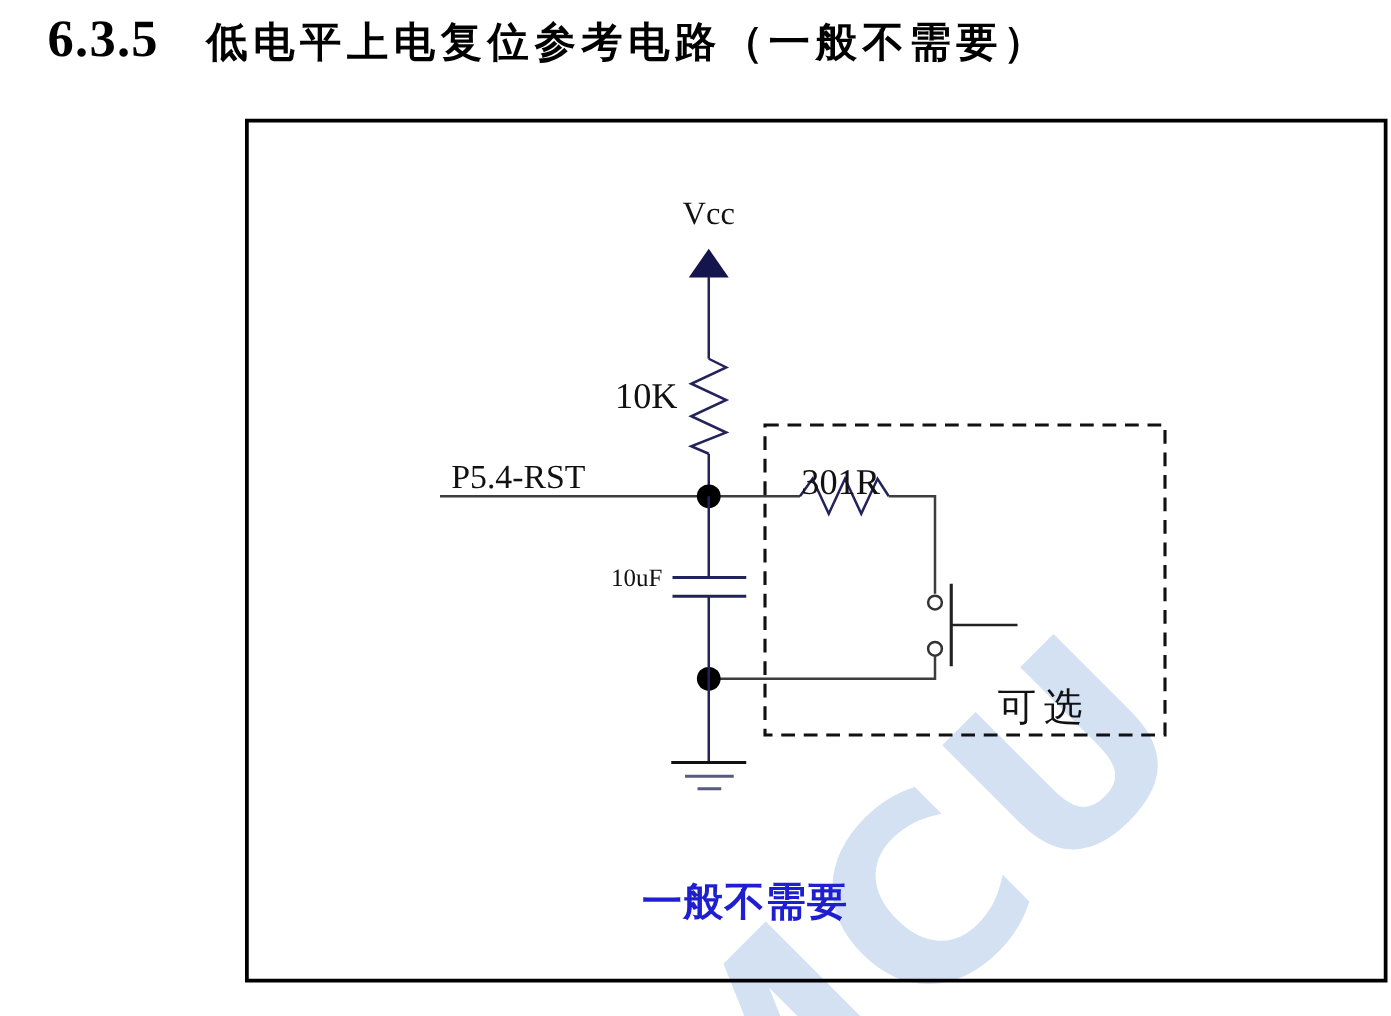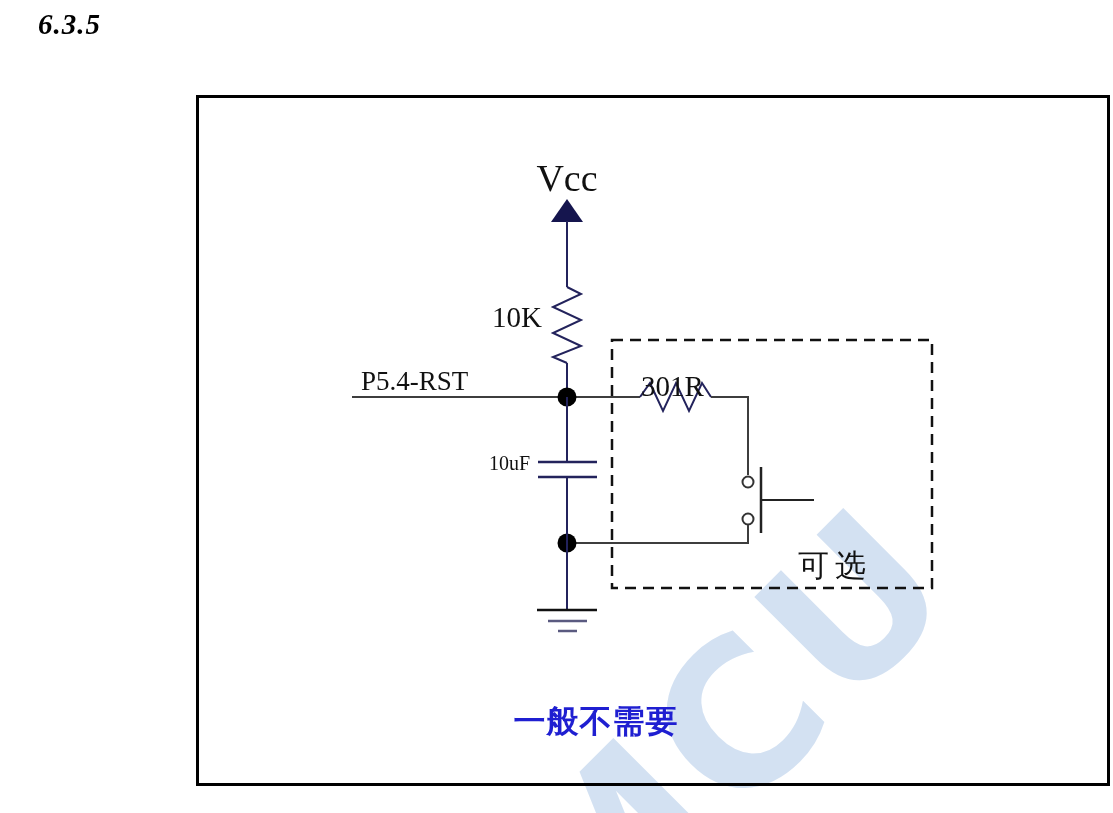--- a/index.html
+++ b/index.html
@@ -10,50 +10,51 @@
     overflow:hidden;
     font-family:"Liberation Serif", serif;
   }
   
   .heading{
     position:absolute;left:38px;top:8px;
     display:flex;align-items:baseline;
     font-weight:700;color:#000;
     z-index:3;
   }
-  .heading .num{font-size:29px;letter-spacing:1px;font-style:italic;}
+  .heading .num{font-size:42px;letter-spacing:1px;}
   .heading .ttl{font-size:33px;margin-left:38px;letter-spacing:4.5px;}
   
   .watermark{
     position:absolute;left:540px;top:820px;height:200px;line-height:200px;
     transform:rotate(-45deg);transform-origin:0 50%;
     font-family:"DejaVu Sans", sans-serif;font-weight:700;font-size:200px;
     letter-spacing:8px;color:#d3e1f2;white-space:nowrap;
     z-index:1;user-select:none;
   }
   
   .circuit-svg{position:absolute;left:0;top:0;z-index:2;}
   
   .lbl{position:absolute;color:#111;z-index:3;white-space:nowrap;}
-  .lbl-vcc{left:534px;top:156px;width:66px;text-align:center;font-size:38px;}
+  .lbl-vcc{left:534px;top:156px;width:66px;text-align:center;font-size:26px;}
   .lbl-10k{left:476px;top:301px;width:66px;text-align:right;font-size:29px;}
   .lbl-rst{left:361px;top:366px;font-size:27px;}
   .lbl-301r{left:641px;top:342px;font-size:29px;margin-top:28px;}
   .lbl-10uf{left:450px;top:452px;width:80px;text-align:right;font-size:20px;}
   .lbl-opt{left:798px;top:545px;font-size:31px;letter-spacing:6px;}
   .lbl-caption{
     left:478px;top:700px;width:236px;text-align:center;
     font-size:32px;font-weight:700;letter-spacing:1px;color:#1f1fd1;
   }
 </style>
 </head>
 <body>
 
 <div class="heading">
   <span class="num">6.3.5</span>
+  <span class="ttl">低电平上电复位参考电路（一般不需要）</span>
 </div>
 
 <div class="watermark">MCU</div>
 
 <svg class="circuit-svg" width="1113" height="813" viewBox="0 0 1113 813">
 
   <rect x="197.5" y="96.5" width="911" height="688" fill="none" stroke="#000" stroke-width="3"></rect>
 
   <polygon points="567,199 551,222 583,222" fill="#15154e"></polygon>
   <line x1="567" y1="221" x2="567" y2="287" stroke="#23235c" stroke-width="2"></line>

